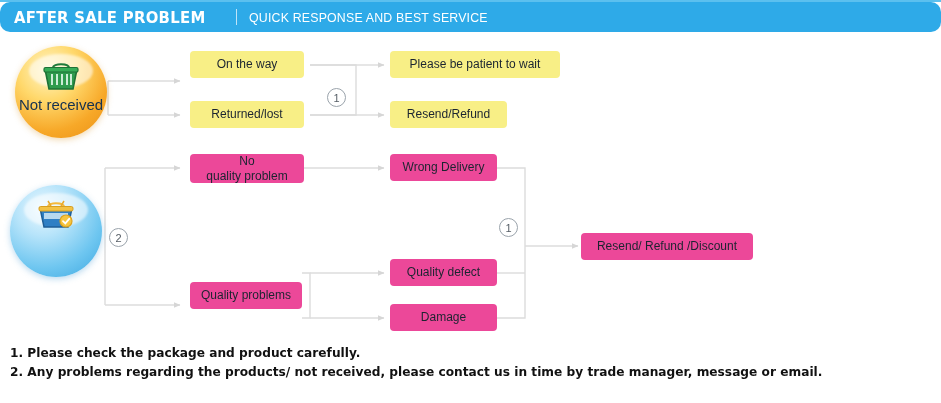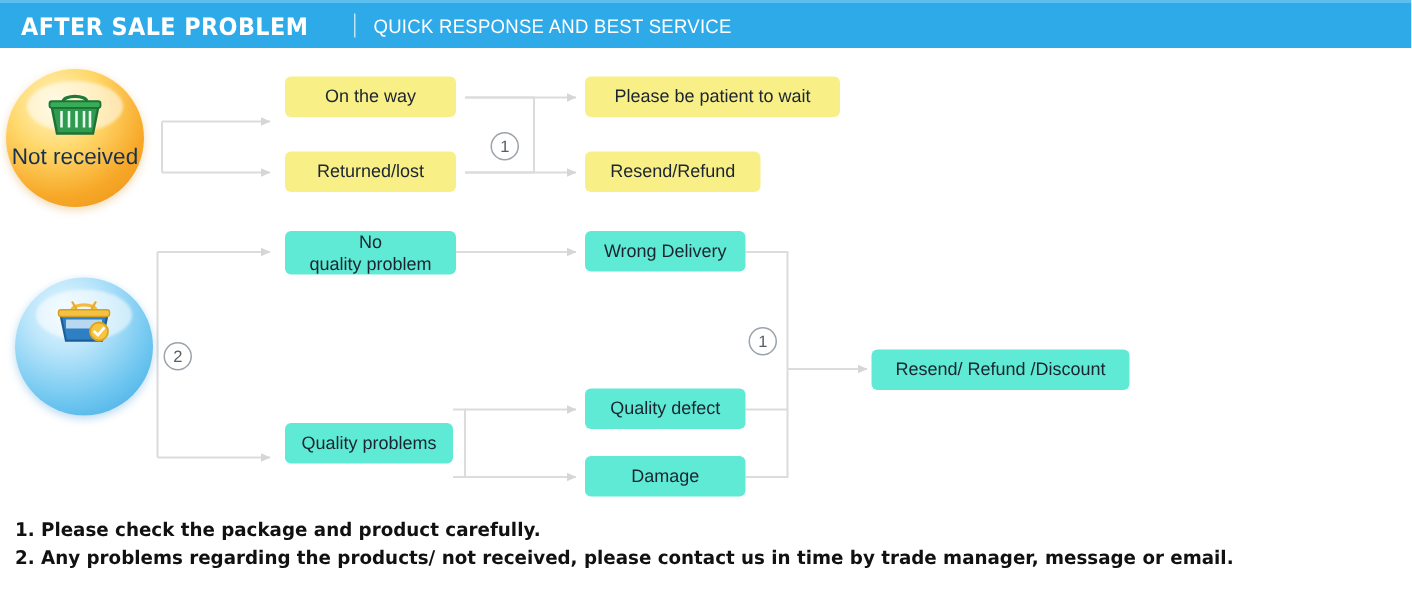--- a/index.html
+++ b/index.html
@@ -8,21 +8,21 @@
     background:#ffffff;
     font-family:"Liberation Sans", sans-serif;
     overflow:hidden;
     position:relative;
   }
 
   
   #header-bar{
     position:absolute;left:0;top:2px;width:941px;height:30px;
     background:#2eaae8;
-    display:flex;align-items:center;
+    display:flex;align-items:center;border-radius:10px;
   }
   #header-topline{
     position:absolute;left:0;top:0;width:941px;height:2px;
     background:#5bc0ef;
   }
   #header-title{
     color:#ffffff;
     font-weight:bold;
     font-size:16px;
     letter-spacing:.3px;
@@ -45,21 +45,21 @@
   #connectors{position:absolute;left:0;top:0;width:941px;height:310px;}
 
   
   .status-circle{
     position:absolute;
     width:92px;height:92px;border-radius:50%;
     display:flex;align-items:flex-end;justify-content:center;
     box-sizing:border-box;
   }
   #circle-not-received{
-    left:4px;top:14px;
+    left:15px;top:14px;
     background:radial-gradient(circle at 36% 26%, #fff6c9 0%, #ffd86b 34%, #f7a828 68%, #ea8f14 100%);
     box-shadow:0 2px 6px rgba(215,150,40,.35);
   }
   #circle-received{
     left:10px;top:153px;
     background:radial-gradient(circle at 36% 26%, #eaf8ff 0%, #b7e4fa 30%, #6ec6f0 66%, #3aa6e0 100%);
     box-shadow:0 2px 6px rgba(60,150,210,.35);
   }
   .circle-gloss{
     position:absolute;left:14px;top:8px;width:64px;height:34px;
@@ -92,21 +92,21 @@
     border-radius:4px;
     font-size:12px;
     color:#1b2430;
     text-align:center;
     line-height:15px;
     box-sizing:border-box;
     padding:0 8px;
     white-space:pre-line;
   }
   .node.yellow{background:#f8ef86;}
-  .node.blue{background:#5eead4;}
+  .node.blue{background:#ec4899;}
 
   
   .step-marker{
     position:absolute;
     width:19px;height:19px;border-radius:50%;
     border:1px solid #9aa3ab;
     color:#555d65;
     font-size:11px;
     display:flex;align-items:center;justify-content:center;
     background:#ffffff;

